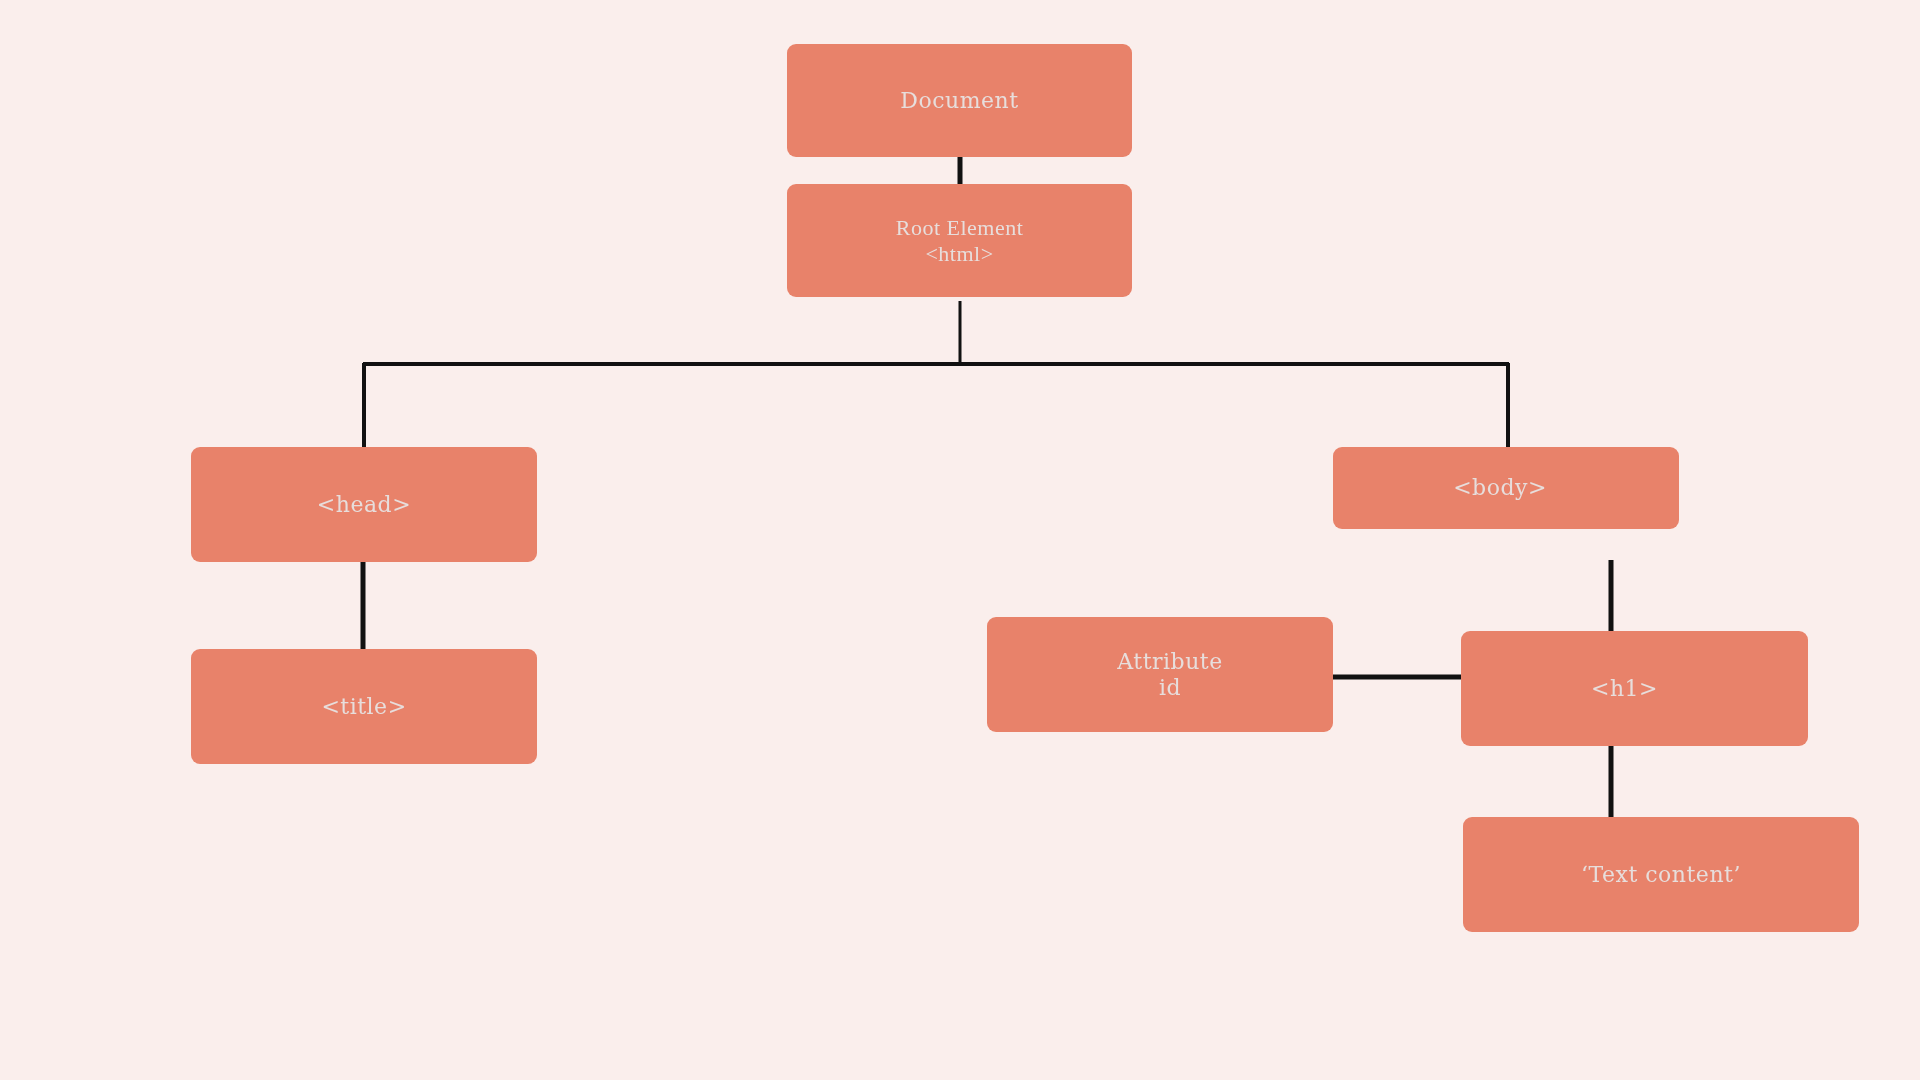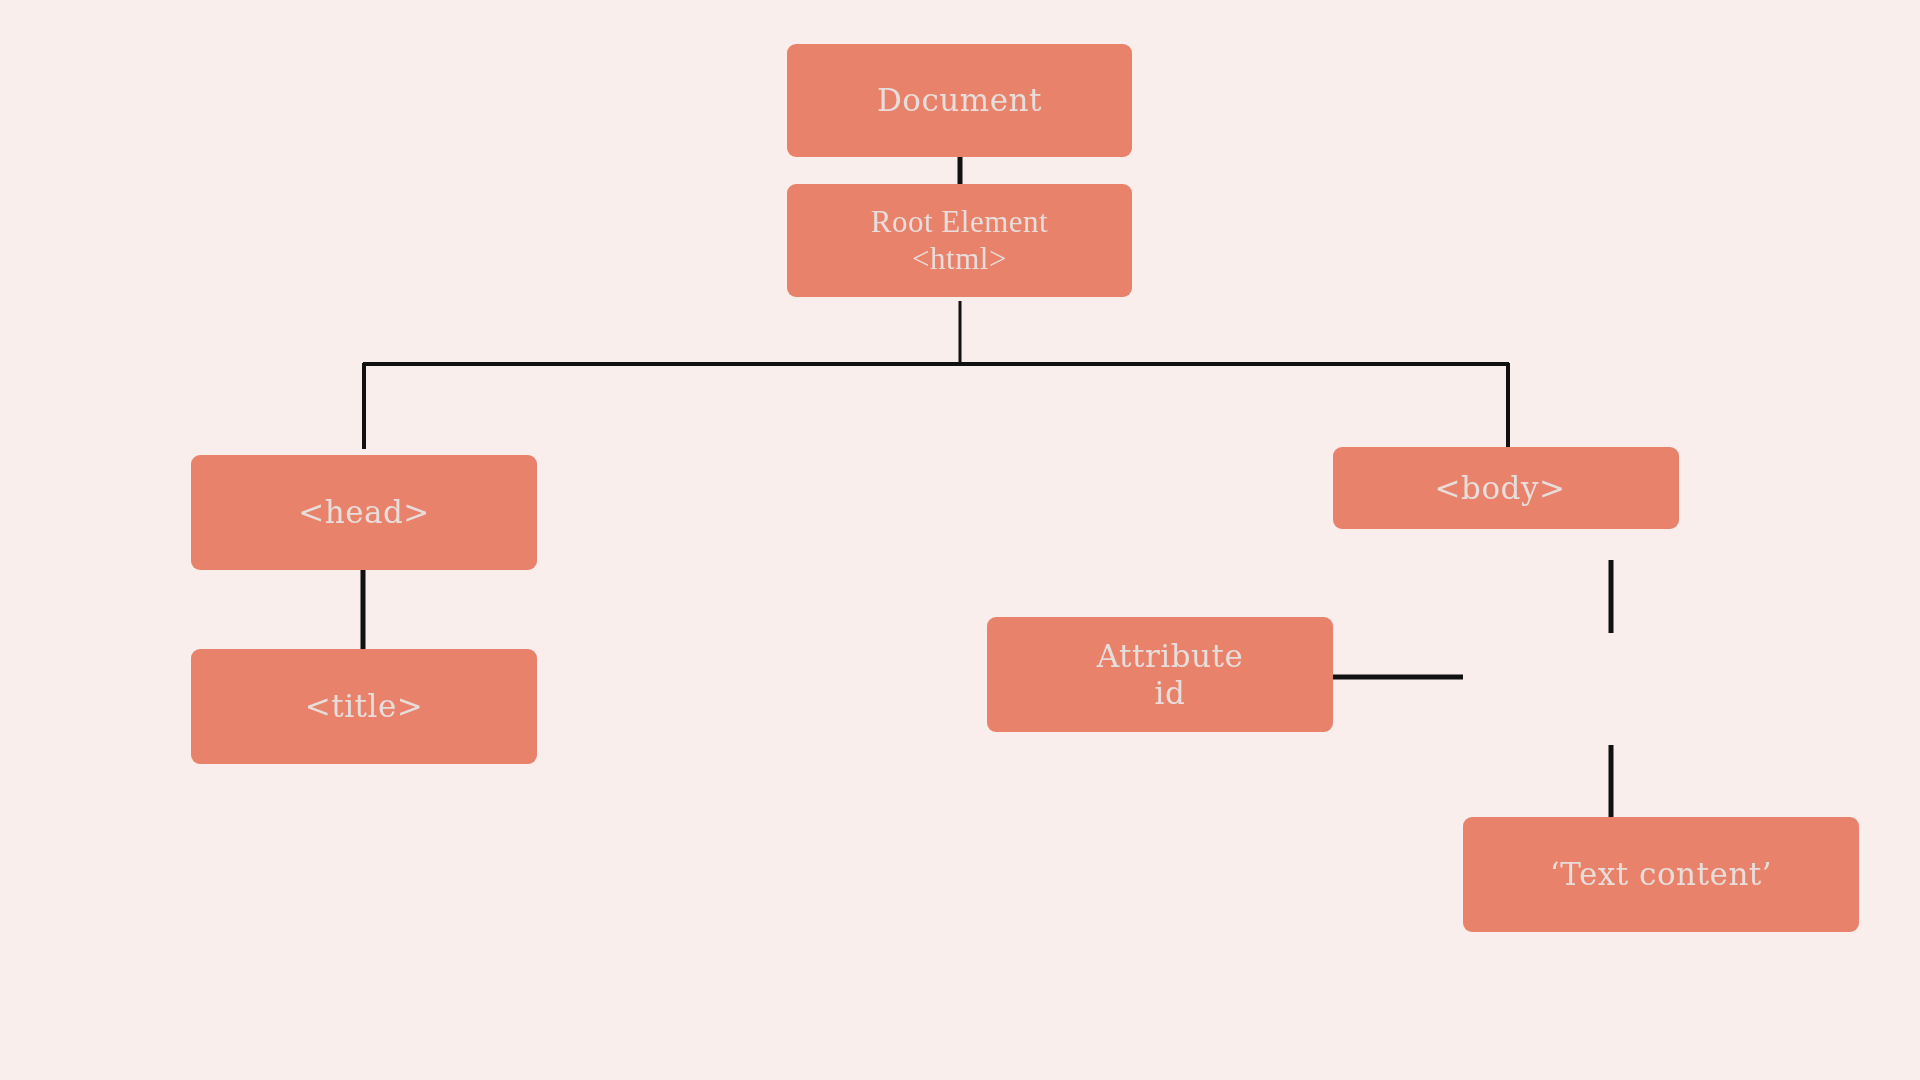--- a/index.html
+++ b/index.html
@@ -31,33 +31,33 @@
     position: absolute;
     box-sizing: border-box;
     background: #e8826a;
     border-radius: 9px;
     color: #e7dedc;
     display: flex;
     align-items: center;
     justify-content: center;
     text-align: center;
     line-height: 1.18;
-    font-size: 31px;
+    font-size: 22px;
     letter-spacing: 0.5px;
     white-space: pre-line;
     z-index: 2;
   }
   .node .label {
     display: block;
     white-space: pre-line;
   }
   
   #node-document      { left: 787px;  top: 44px;  width: 345px; height: 113px; }
   #node-root-element  { left: 787px;  top: 184px; width: 345px; height: 113px; font-family: Liberation Serif, serif; }
-  #node-head          { left: 191px;  top: 447px; width: 346px; height: 115px; margin-top: 8px; }
+  #node-head          { left: 191px;  top: 447px; width: 346px; height: 115px; }
   #node-title         { left: 191px;  top: 649px; width: 346px; height: 115px; }
   #node-body          { left: 1333px; top: 447px; width: 346px; height: 82px; }
   #node-attribute     { left: 987px;  top: 617px; width: 346px; height: 115px; padding-left: 44px; }
   #node-h1            { left: 1461px; top: 631px; width: 347px; height: 115px; }
   #node-text-content  { left: 1463px; top: 817px; width: 396px; height: 115px; }
 
   
   #node-body .label      { transform: translateX(-6px); }
   #node-h1 .label        { transform: translateX(-10px); }
   #node-attribute .label { transform: translateX(-12px); }
@@ -106,18 +106,21 @@
 
   <div class="node" id="node-body">
     <span class="label">&lt;body&gt;</span>
   </div>
 
   <div class="node" id="node-attribute">
     <span class="label">Attribute
 id</span>
   </div>
 
+  <div class="node" id="node-h1">
+    <span class="label">&lt;h1&gt;</span>
+  </div>
 
   <div class="node" id="node-text-content">
     <span class="label">‘Text content’</span>
   </div>
 
 </div>
 
 </body></html>

